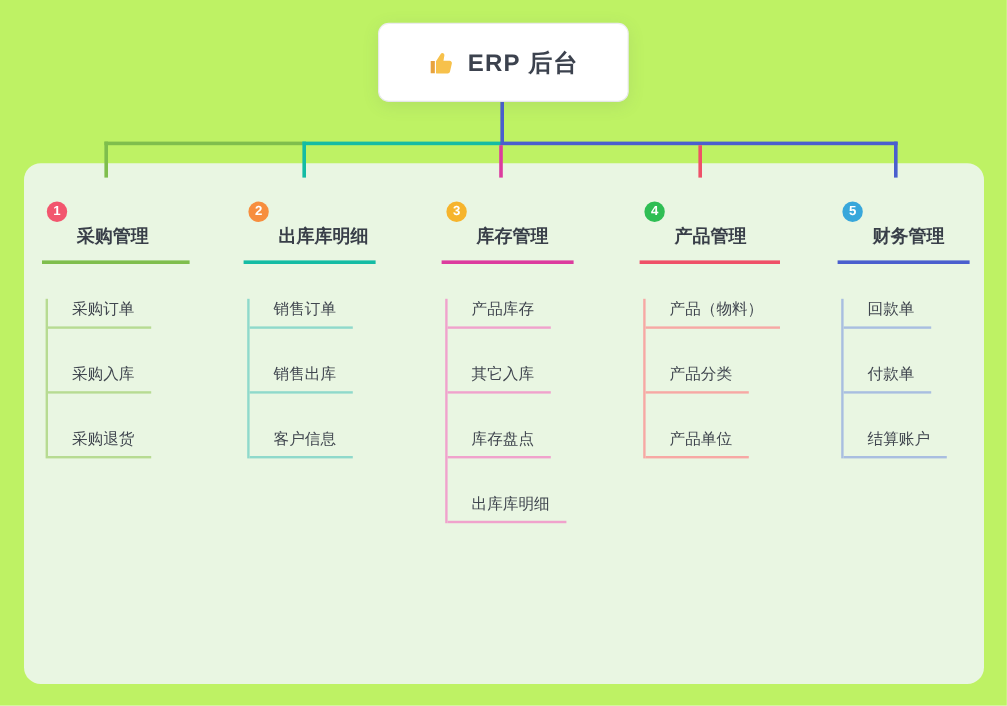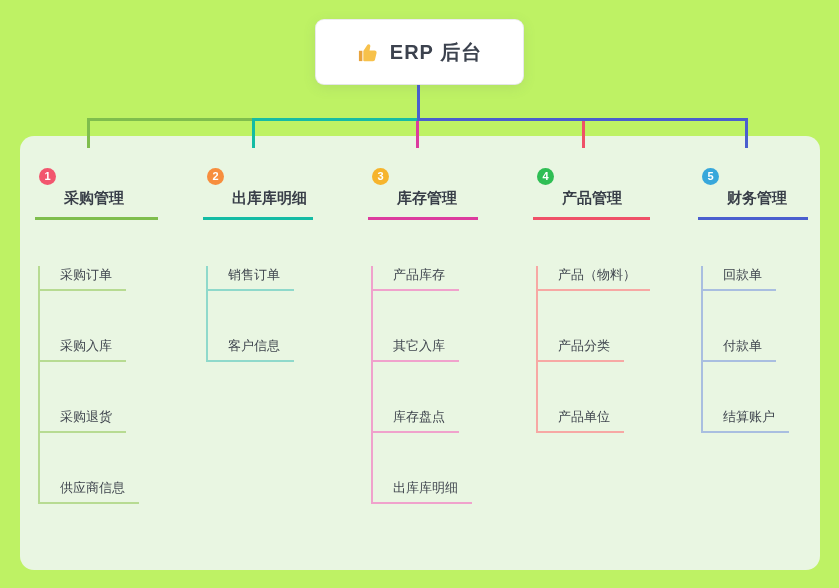--- a/index.html
+++ b/index.html
@@ -25,21 +25,21 @@
   .branch { position:absolute; top:143px; z-index:3; }
   .branch-header { display:flex; align-items:center; gap:8px; padding-left:4px;
                    padding-bottom:8px; border-bottom:3px solid var(--c);
                    width:var(--hw,112px); }
   .badge { width:17px; height:17px; border-radius:50%; flex:0 0 17px;
            color:#fff; font-size:11px; font-weight:600; line-height:17px;
            text-align:center; }
   .branch-label { font-size:15px; font-weight:600; color:#383E48; white-space:nowrap; line-height:22px;margin-top:44px; }
   .branch ul { list-style:none; margin:0 0 0 3px; padding:0;
                border-left:2px solid var(--lc); }
-  .branch li { width:fit-content; white-space:nowrap; margin-top:46px;
+  .branch li { width:fit-content; white-space:nowrap; margin-top:29px;
                padding:0 14px 5px 20px; border-bottom:2px solid var(--lc);
                font-size:13px; color:#40464F; line-height:18px; }
 </style>
 </head>
 <body>
 
 <div class="canvas">
 
   <div class="panel"></div>
 
@@ -65,31 +65,31 @@
 
   <div class="branch" style="left:35px; --c:#7FBE4D; --lc:#B7DB92; --hw:123px;">
     <div class="branch-header">
       <span class="badge" style="background:#F2566E;">1</span>
       <span class="branch-label">采购管理</span>
     </div>
     <ul>
       <li>采购订单</li>
       <li>采购入库</li>
       <li>采购退货</li>
-      <li>供应商信息</li>
     </ul>
   </div>
 
   <div class="branch" style="left:203px; --c:#14BCA4; --lc:#8FD9CB; --hw:110px;">
     <div class="branch-header">
       <span class="badge" style="background:#F78E3E;">2</span>
       <span class="branch-label">出库库明细</span>
     </div>
     <ul>
       <li>销售订单</li>
+      <li>销售出库</li>
       <li>客户信息</li>
     </ul>
   </div>
 
   <div class="branch" style="left:368px; --c:#DC3C9E; --lc:#F0A2CC; --hw:110px;">
     <div class="branch-header">
       <span class="badge" style="background:#F6B42C;">3</span>
       <span class="branch-label">库存管理</span>
     </div>
     <ul>

